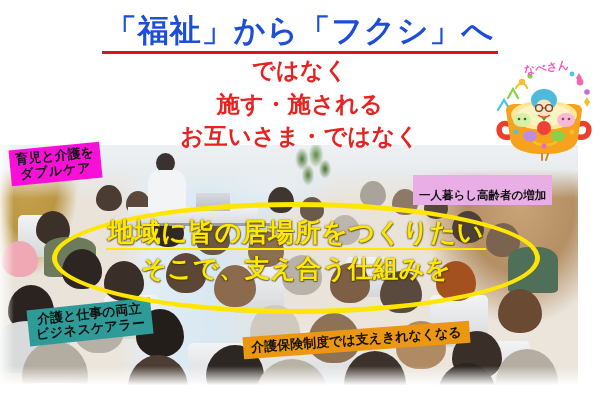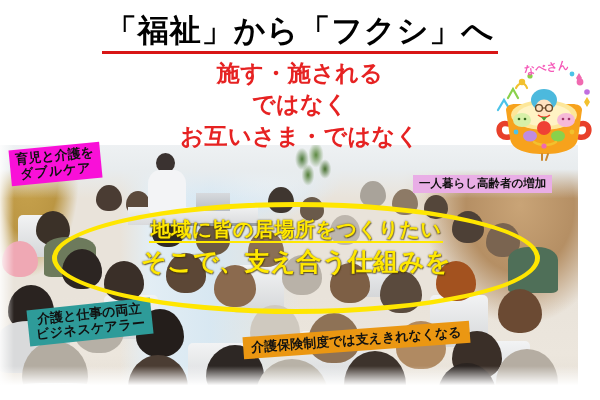--- a/index.html
+++ b/index.html
@@ -25,21 +25,21 @@
     width: 600px;
     text-align: center;
     z-index: 40;
     pointer-events: none;
   }
   .title-main {
     display: inline-block;
     font-size: 31px;
     line-height: 1.12;
     font-weight: 700;
-    color: #000000;
+    color: #1d4ed8;
     letter-spacing: 1px;
     border-bottom: 3px solid #d81616;
     padding: 0 4px 2px 4px;
     white-space: nowrap;
   }
   .sub-line {
     font-size: 23px;
     line-height: 1.33;
     font-weight: 700;
     color: #e62222;
@@ -157,21 +157,21 @@
     font-size: 13px;
     transform: rotate(-5.5deg);
     padding: 2px 6px 3px 6px;
   }
   #label-double-care .l2 { letter-spacing: 1px; }
 
   #label-elderly-alone {
     left: 413px; top: 175px;
     background: #e9aee6;
     font-size: 11.5px;
-    padding: 2px 6px 2px 6px;
+    padding: 14px 6px 2px 6px;
   }
   #label-elderly-alone .l2 { letter-spacing: 3px; }
 
   #label-business-carer {
     left: 28px; top: 304px;
     background: #2e9b99;
     font-size: 13px;
     transform: rotate(-6deg);
     padding: 2px 7px 3px 7px;
   }
@@ -198,21 +198,21 @@
   }
   .center-msg {
     position: absolute;
     left: 52px; top: 218px;
     width: 488px;
     text-align: center;
     z-index: 52;
     pointer-events: none;
   }
   .center-msg .m1 {
-    font-size: 20px;
+    font-size: 26px;
     font-weight: 700;
     line-height: 1.12;
     color: #ffe800;
     letter-spacing: 0.5px;
     text-shadow:
        0 0 2px rgba(90,70,0,0.75),
        1px 1px 1px rgba(60,45,0,0.55),
       -1px 1px 1px rgba(60,45,0,0.35);
     border-bottom: 2px solid #ffe800;
     display: inline-block;
@@ -328,22 +328,22 @@
       <div class="p" style="left:344px; top:206px; width:62px; height:58px; background:#3d332c;"></div>
 
       <div class="p" style="left:438px; top:218px; width:58px; height:54px; background:#2b2421;"></div>
       <div class="p" style="left:496px; top:204px; width:62px; height:58px; background:#b5ada2;"></div>
 
     </div>
   </div>
 
   <div class="headline-block">
     <div class="title-main">「福祉」から「フクシ」へ</div>
+    <div class="sub-line l2">ではなく</div>
     <div class="sub-line l1">施す・施される</div>
-    <div class="sub-line l2">ではなく</div>
     <div class="sub-line l3">お互いさま・ではなく</div>
   </div>
 
   <div class="label" id="label-double-care">
     <span class="l l1">育児と介護を</span>
     <span class="l l2">ダブルケア</span>
   </div>
 
   <div class="label" id="label-elderly-alone">
     <span class="l l1">一人暮らし高齢者の増加</span>

